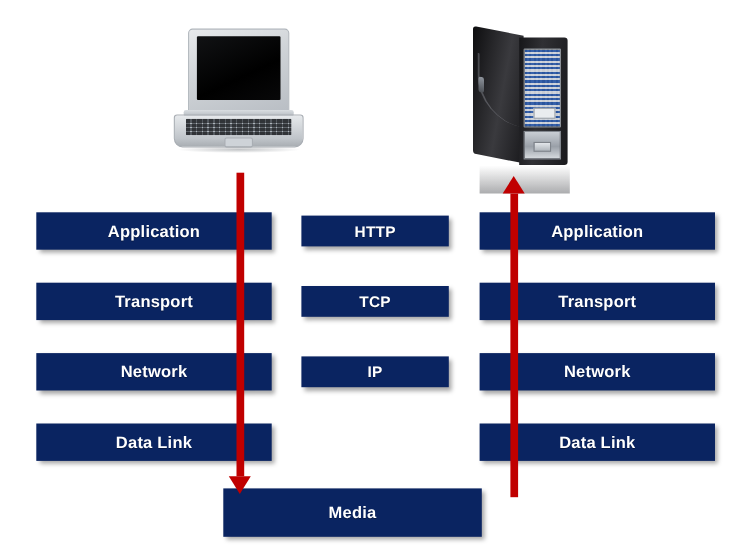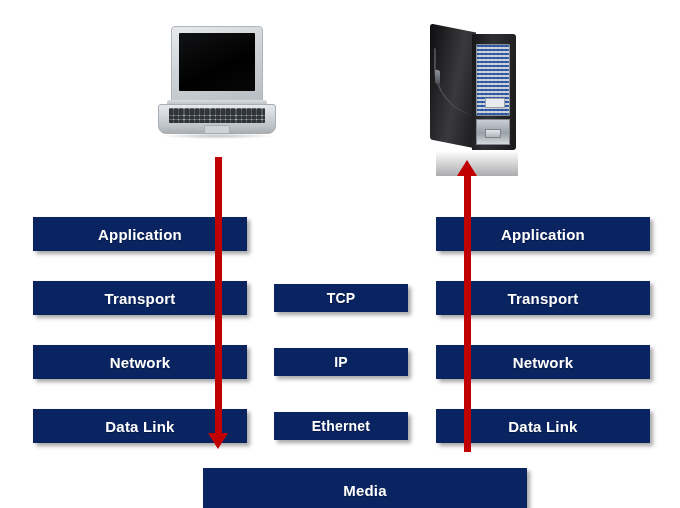--- a/index.html
+++ b/index.html
@@ -24,34 +24,33 @@
     background: #0a2461;
     color: #ffffff;
     font-weight: bold;
     display: flex;
     align-items: center;
     justify-content: center;
     box-shadow: 3px 3px 4px rgba(0,0,0,0.35);
     letter-spacing: 0.2px;
     text-shadow: 0 1px 0 rgba(0,0,0,0.35);
     box-sizing: border-box;
-    margin-top: 24px;
   }
   .box.side {
     width: 214px;
     height: 34px;
     font-size: 15px;
   }
   .box.mid {
     width: 134px;
     height: 28px;
     font-size: 14px;
   }
   .box.media {
-    width: 324px;
+    width: 235px;
     height: 44px;
     font-size: 15px;
     left: 203px;
     top: 444px;
   }
   .col-left  { left: 33px; }
   .col-mid   { left: 274px; }
   .col-right { left: 436px; }
 
   
@@ -307,29 +306,29 @@
   <div class="box side col-left" style="top:257px;">
     <span>Transport</span>
   </div>
   <div class="box side col-left" style="top:321px;">
     <span>Network</span>
   </div>
   <div class="box side col-left" style="top:385px;">
     <span>Data Link</span>
   </div>
 
+  <div class="box mid col-mid" style="top:196px;">
+    <span>HTTP</span>
+  </div>
   <div class="box mid col-mid" style="top:324px;">
     <span>IP</span>
   </div>
   <div class="box mid col-mid" style="top:260px;">
     <span>TCP</span>
   </div>
-  <div class="box mid col-mid" style="top:388px;">
-    <span>Ethernet</span>
-  </div>
 
   <div class="box side col-right" style="top:193px;">
     <span>Application</span>
   </div>
   <div class="box side col-right" style="top:257px;">
     <span>Transport</span>
   </div>
   <div class="box side col-right" style="top:321px;">
     <span>Network</span>
   </div>

